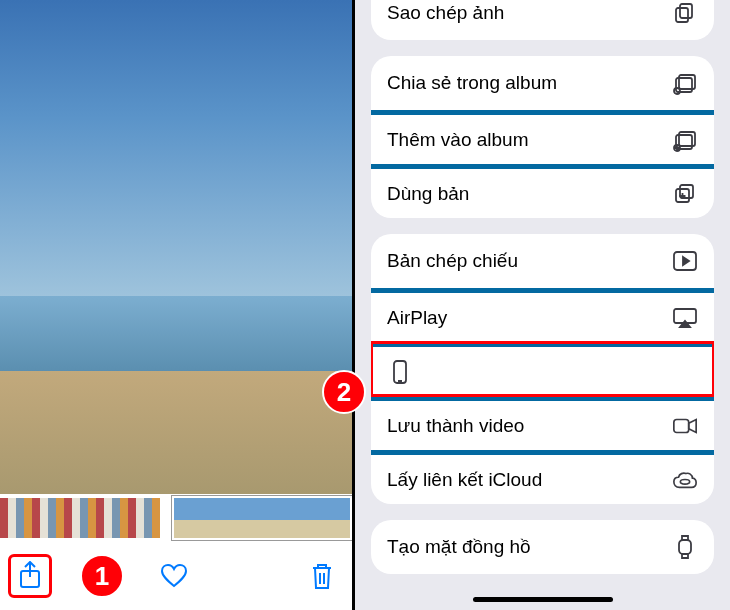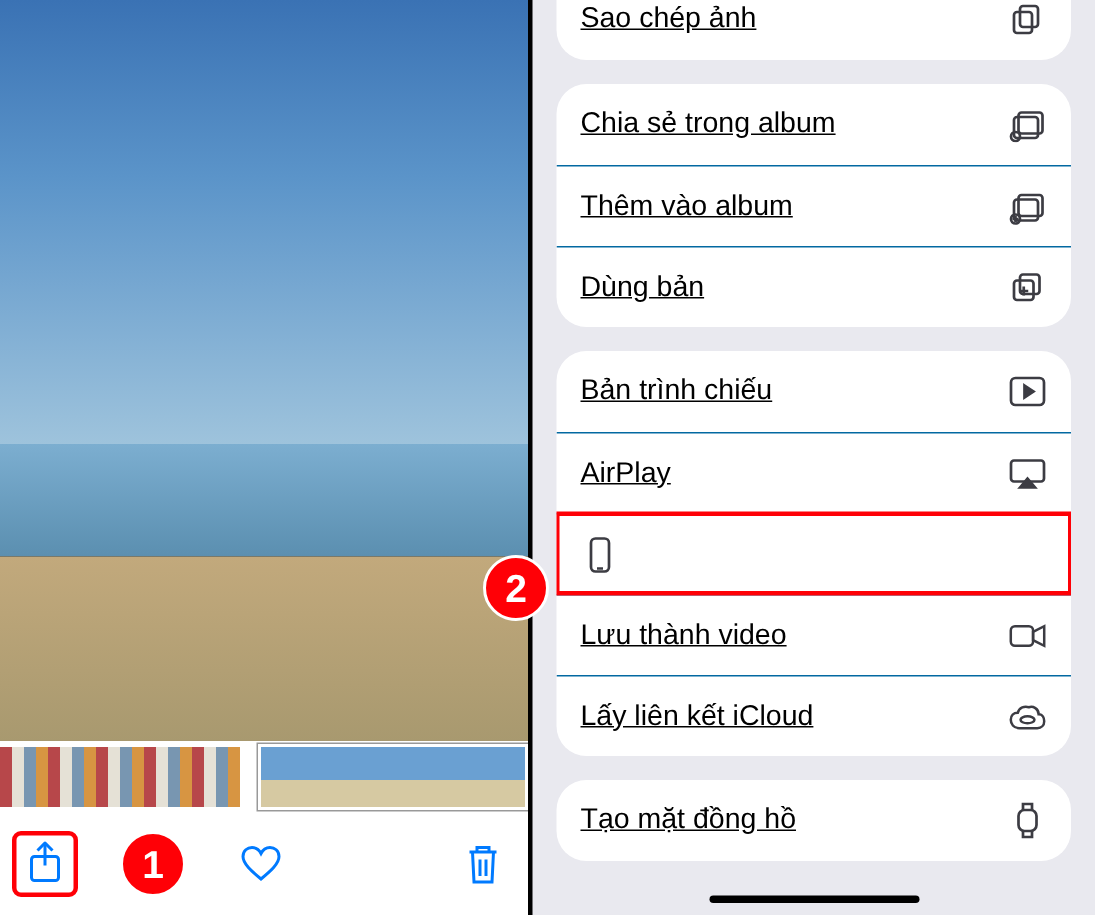--- a/index.html
+++ b/index.html
@@ -91,40 +91,39 @@
   }
 
   .right-pane {
     width: 407px;
     height: 100%;
     background: #e9e9ef;
     border-left: 3px solid #000;
     padding: 0 16px 20px;
     overflow: hidden;
     position: relative;
-    text-decoration: underline;
   }
   .group { margin-top: 16px; background: #fff; border-radius: 20px; overflow: hidden; }
   .group:first-child { margin-top: 0; }
   .group.partial-top {
     border-top-left-radius: 0;
     border-top-right-radius: 0;
     margin-top: -14px;
   }
   .item {
     display: flex;
     align-items: center;
     justify-content: space-between;
     padding: 0 16px;
     height: 54px;
     font-size: 19px;
     color: #000;
     cursor: pointer;
   }
-  .item + .item { border-top: 1px solid #0369a1; }
+  .item + .item { border-top: 5px solid #0369a1; }
   .item .icon { width: 26px; height: 26px; color: #3c3c43; display:flex;align-items:center;justify-content:center;}
   .item.highlight {
     position: relative;
     outline: 3px solid #ff0006;
     outline-offset: -2px;
     z-index: 5;
   }
 
   
   .badge2 {
@@ -230,21 +229,21 @@
               <rect x="7" y="3" width="13" height="13" rx="2"></rect>
               <rect x="3" y="7" width="13" height="13" rx="2"></rect>
               <path d="M9.5 11 L9.5 17 M6.5 14 L12.5 14"></path>
             </svg>
         </span>
       </div>
     </div>
 
     <div class="group">
       <div class="item">
-        <span>Bản trình chiếu</span>
+        <span>Bản chép chiếu</span>
         <span class="icon">
           <svg width="26" height="22" viewBox="0 0 26 22" fill="none" stroke="#3c3c43" stroke-width="1.8">
               <rect x="2" y="2" width="22" height="18" rx="3"></rect>
               <path d="M11 7 L17 11 L11 15 Z" fill="#3c3c43"></path>
             </svg>
         </span>
       </div>
       <div class="item">
         <span>AirPlay</span>
         <span class="icon">

